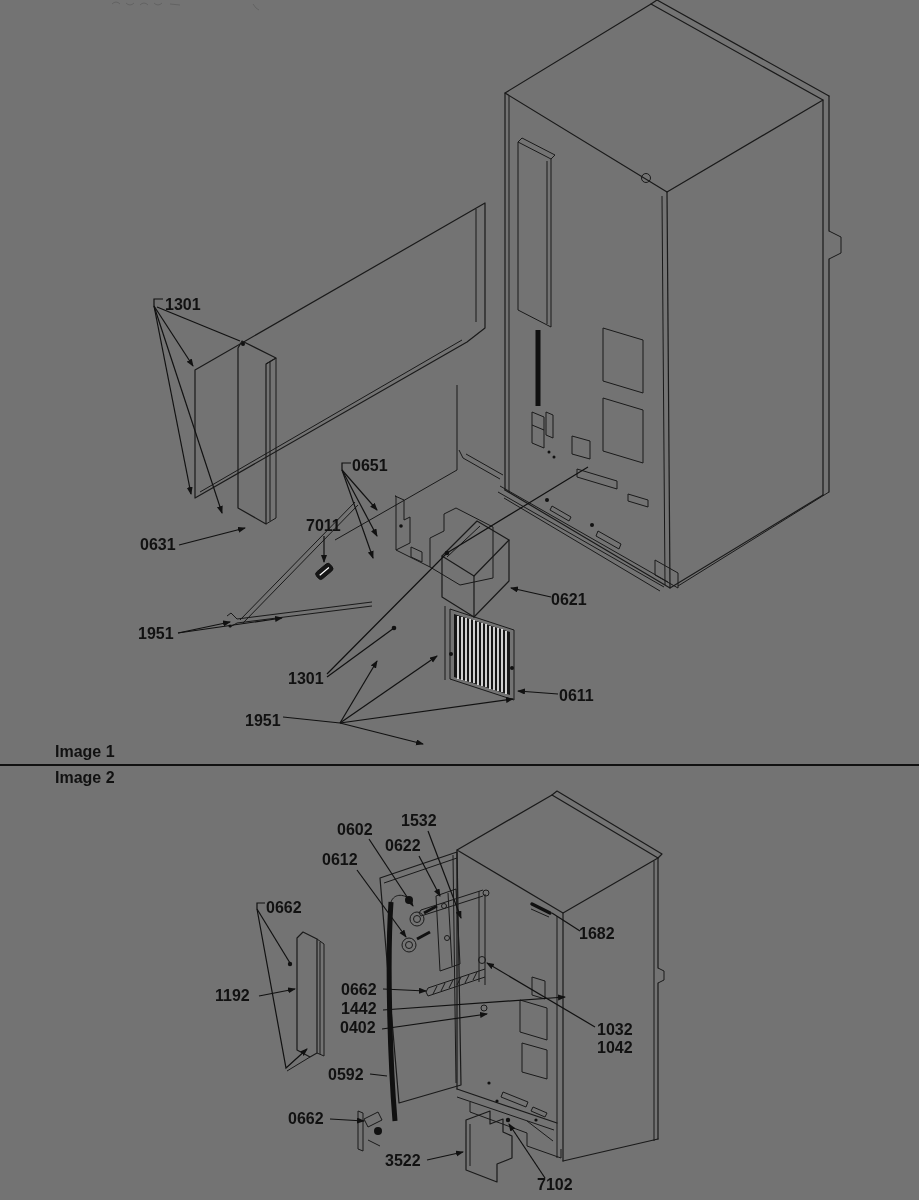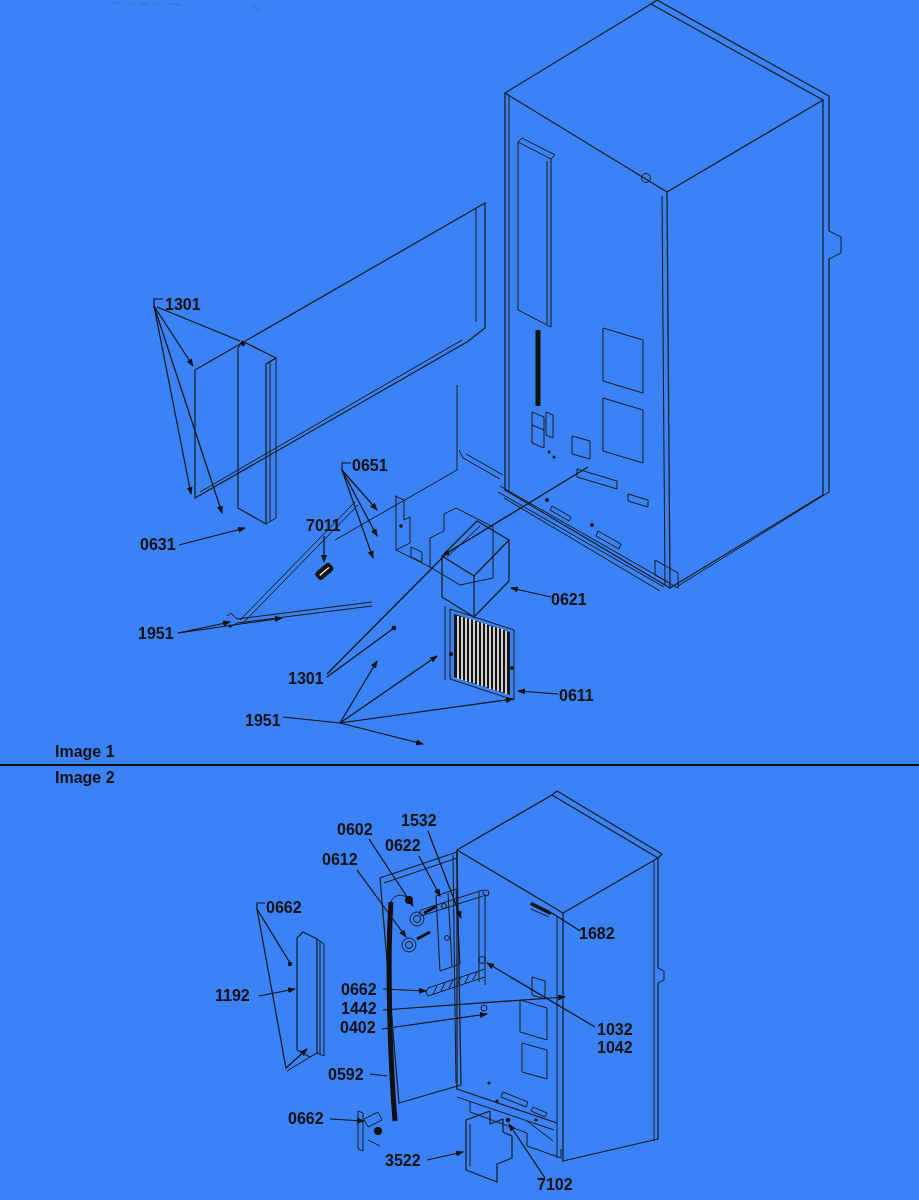--- a/index.html
+++ b/index.html
@@ -1,16 +1,16 @@
 <!DOCTYPE html>
 <html><head>
 <meta charset="utf-8">
 <style>
   html,body{margin:0;padding:0;background:#fff;}
-  .canvas{position:relative;width:919px;height:1200px;background:#3b82f6;overflow:hidden;}
+  .canvas{position:relative;width:919px;height:1200px;background:#737373;overflow:hidden;}
   svg{position:absolute;left:0;top:0;}
   svg *{vector-effect:non-scaling-stroke;}
   text{font-family:"Liberation Sans","DejaVu Sans",sans-serif;font-weight:bold;font-size:16px;fill:#111;}
   .sec-label{font-size:16px;letter-spacing:0px;}
   .ln{stroke:#1a1a1a;stroke-width:1.2;fill:none;stroke-linejoin:round;stroke-linecap:round;}
   .thin{stroke:#1a1a1a;stroke-width:1;fill:none;stroke-linejoin:round;}
   .lead{stroke:#111;stroke-width:1.2;fill:none;}
   .fat{stroke:#101010;stroke-width:5;fill:none;stroke-linecap:butt;}
   .dot{fill:#111;stroke:none;}
   .fillb{fill:#161616;stroke:none;}

